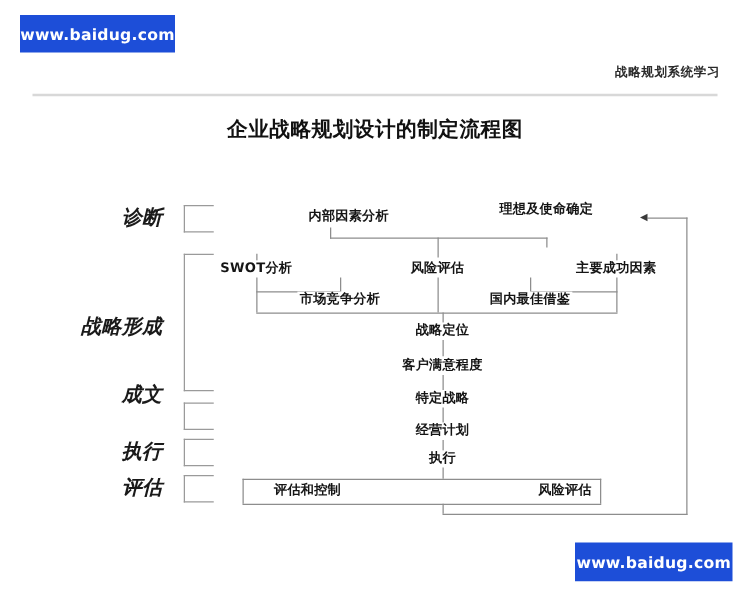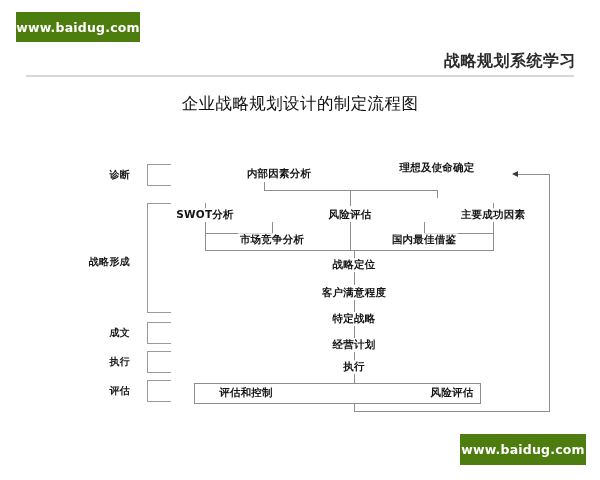--- a/index.html
+++ b/index.html
@@ -17,21 +17,21 @@
   .page {
     position: absolute;
     left: 0; top: 0;
     width: 600px;
     height: 480px;
   }
 
   
   .watermark {
     position: absolute;
-    background: #4d7c0f;
+    background: #1d4ed8;
     color: #ffffff;
     font-size: 12.5px;
     font-weight: bold;
     letter-spacing: 0.2px;
     display: flex;
     align-items: center;
     justify-content: center;
     font-family: "DejaVu Sans", "Liberation Sans", sans-serif;
   }
   #wm-top {
@@ -45,64 +45,65 @@
     top: 434px;
     width: 126px;
     height: 31px;
   }
 
   
   .header-label {
     position: absolute;
     right: 24px;
     top: 51px;
-    font-size: 16px;
+    font-size: 10px;
     font-weight: bold;
     color: #2b2b2b;
     letter-spacing: 0.5px;
   }
   .header-rule {
     position: absolute;
     left: 26px;
     top: 75px;
     width: 548px;
     height: 2px;
     background: #d8d8d8;
   }
   .doc-title {
     position: absolute;
     left: 0;
     top: 93px;
     width: 600px;
     text-align: center;
     font-size: 16.5px;
-    font-weight: normal;
+    font-weight: bold;
     color: #111111;
     letter-spacing: 0.4px;
   }
 
   
   .diagram {
     position: absolute;
     left: 0;
     top: 0;
     width: 600px;
     height: 480px;
   }
 
   
   .stage-label {
     position: absolute;
-    font-size: 10px;
+    font-size: 16px;
     font-weight: bold;
     color: #1a1a1a;
     white-space: nowrap;
     text-align: center;
     transform: translate(-100%, -50%);
     letter-spacing: 0.3px;
+    font-style: italic;
   }
 
   
   .bracket {
     position: absolute;
     border: 1.3px solid #9a9a9a;
     border-right: none;
     box-sizing: border-box;
     background: transparent;
   }
@@ -147,21 +148,21 @@
   <div class="watermark" id="wm-bottom">www.baidug.com</div>
 
   <div class="header-label">战略规划系统学习</div>
   <div class="header-rule"></div>
   <div class="doc-title">企业战略规划设计的制定流程图</div>
 
   <div class="diagram">
 
     <div class="stage-label" style="left:130px; top:175px;">诊断</div>
     <div class="stage-label" style="left:130px; top:262px;">战略形成</div>
-    <div class="stage-label" style="left:130px; top:333px;">成文</div>
+    <div class="stage-label" style="left:130px; top:316px;">成文</div>
     <div class="stage-label" style="left:130px; top:362px;">执行</div>
     <div class="stage-label" style="left:130px; top:391px;">评估</div>
 
     <div class="bracket" style="left:147px; top:164px; width:24px; height:22px;"></div>
     <div class="bracket" style="left:147px; top:203px; width:24px; height:110px;"></div>
     <div class="bracket" style="left:147px; top:322px; width:24px; height:22px;"></div>
     <div class="bracket" style="left:147px; top:351px; width:24px; height:22px;"></div>
     <div class="bracket" style="left:147px; top:380px; width:24px; height:22px;"></div>
 
     <div class="vline" style="left:264px; top:182px; height:9px;"></div>

